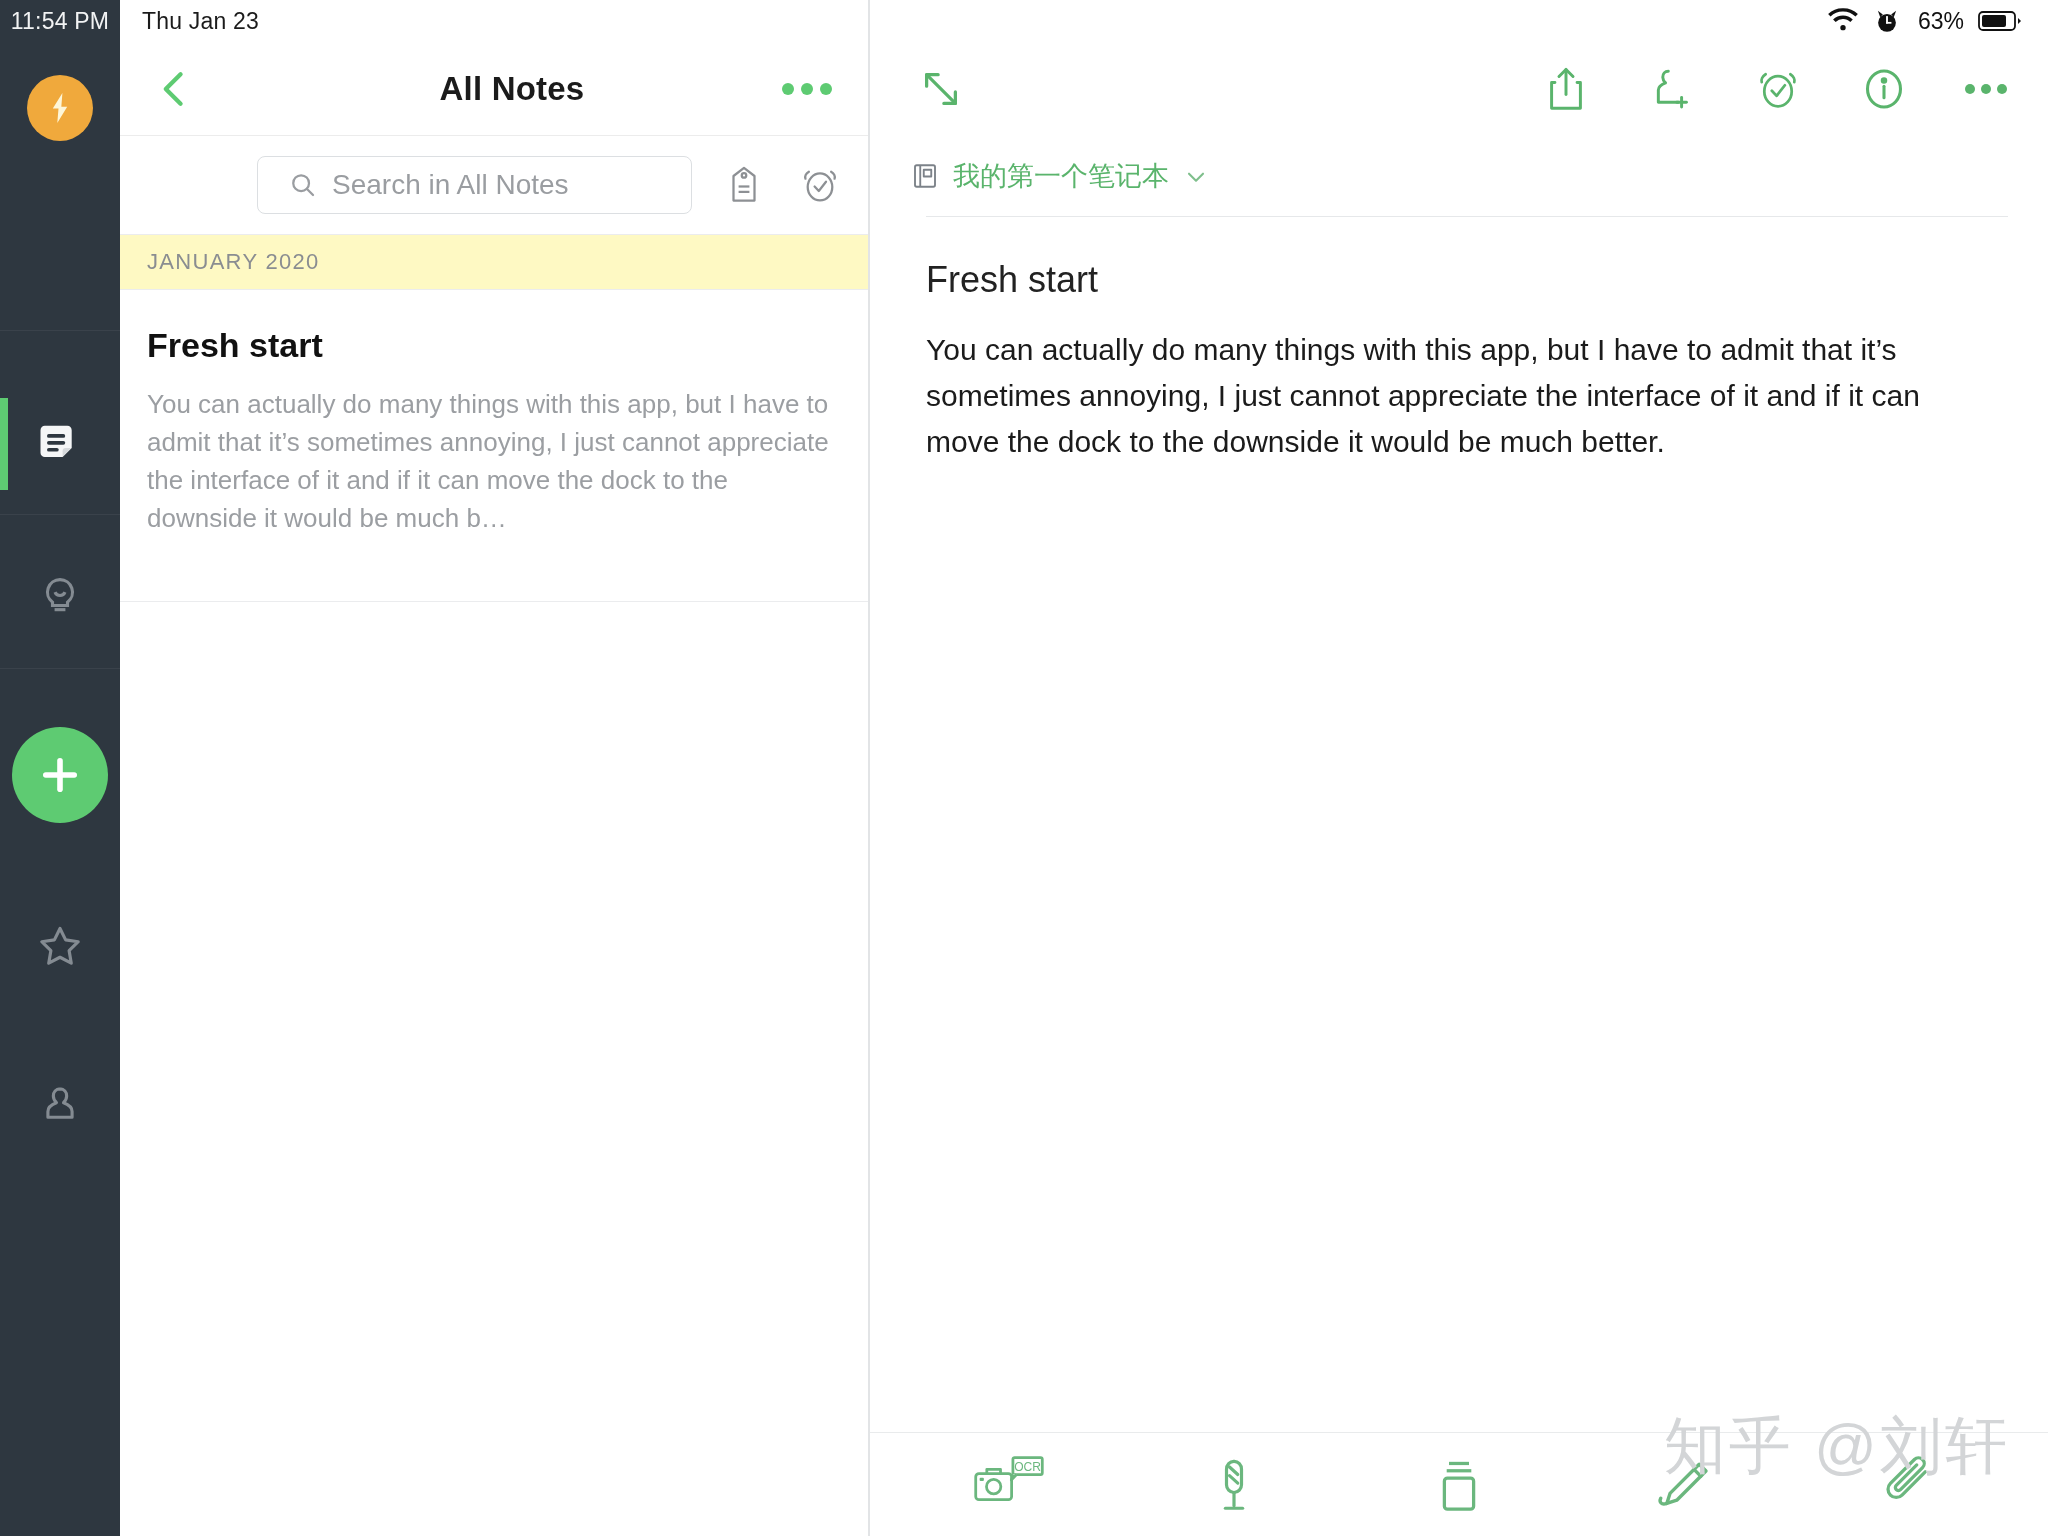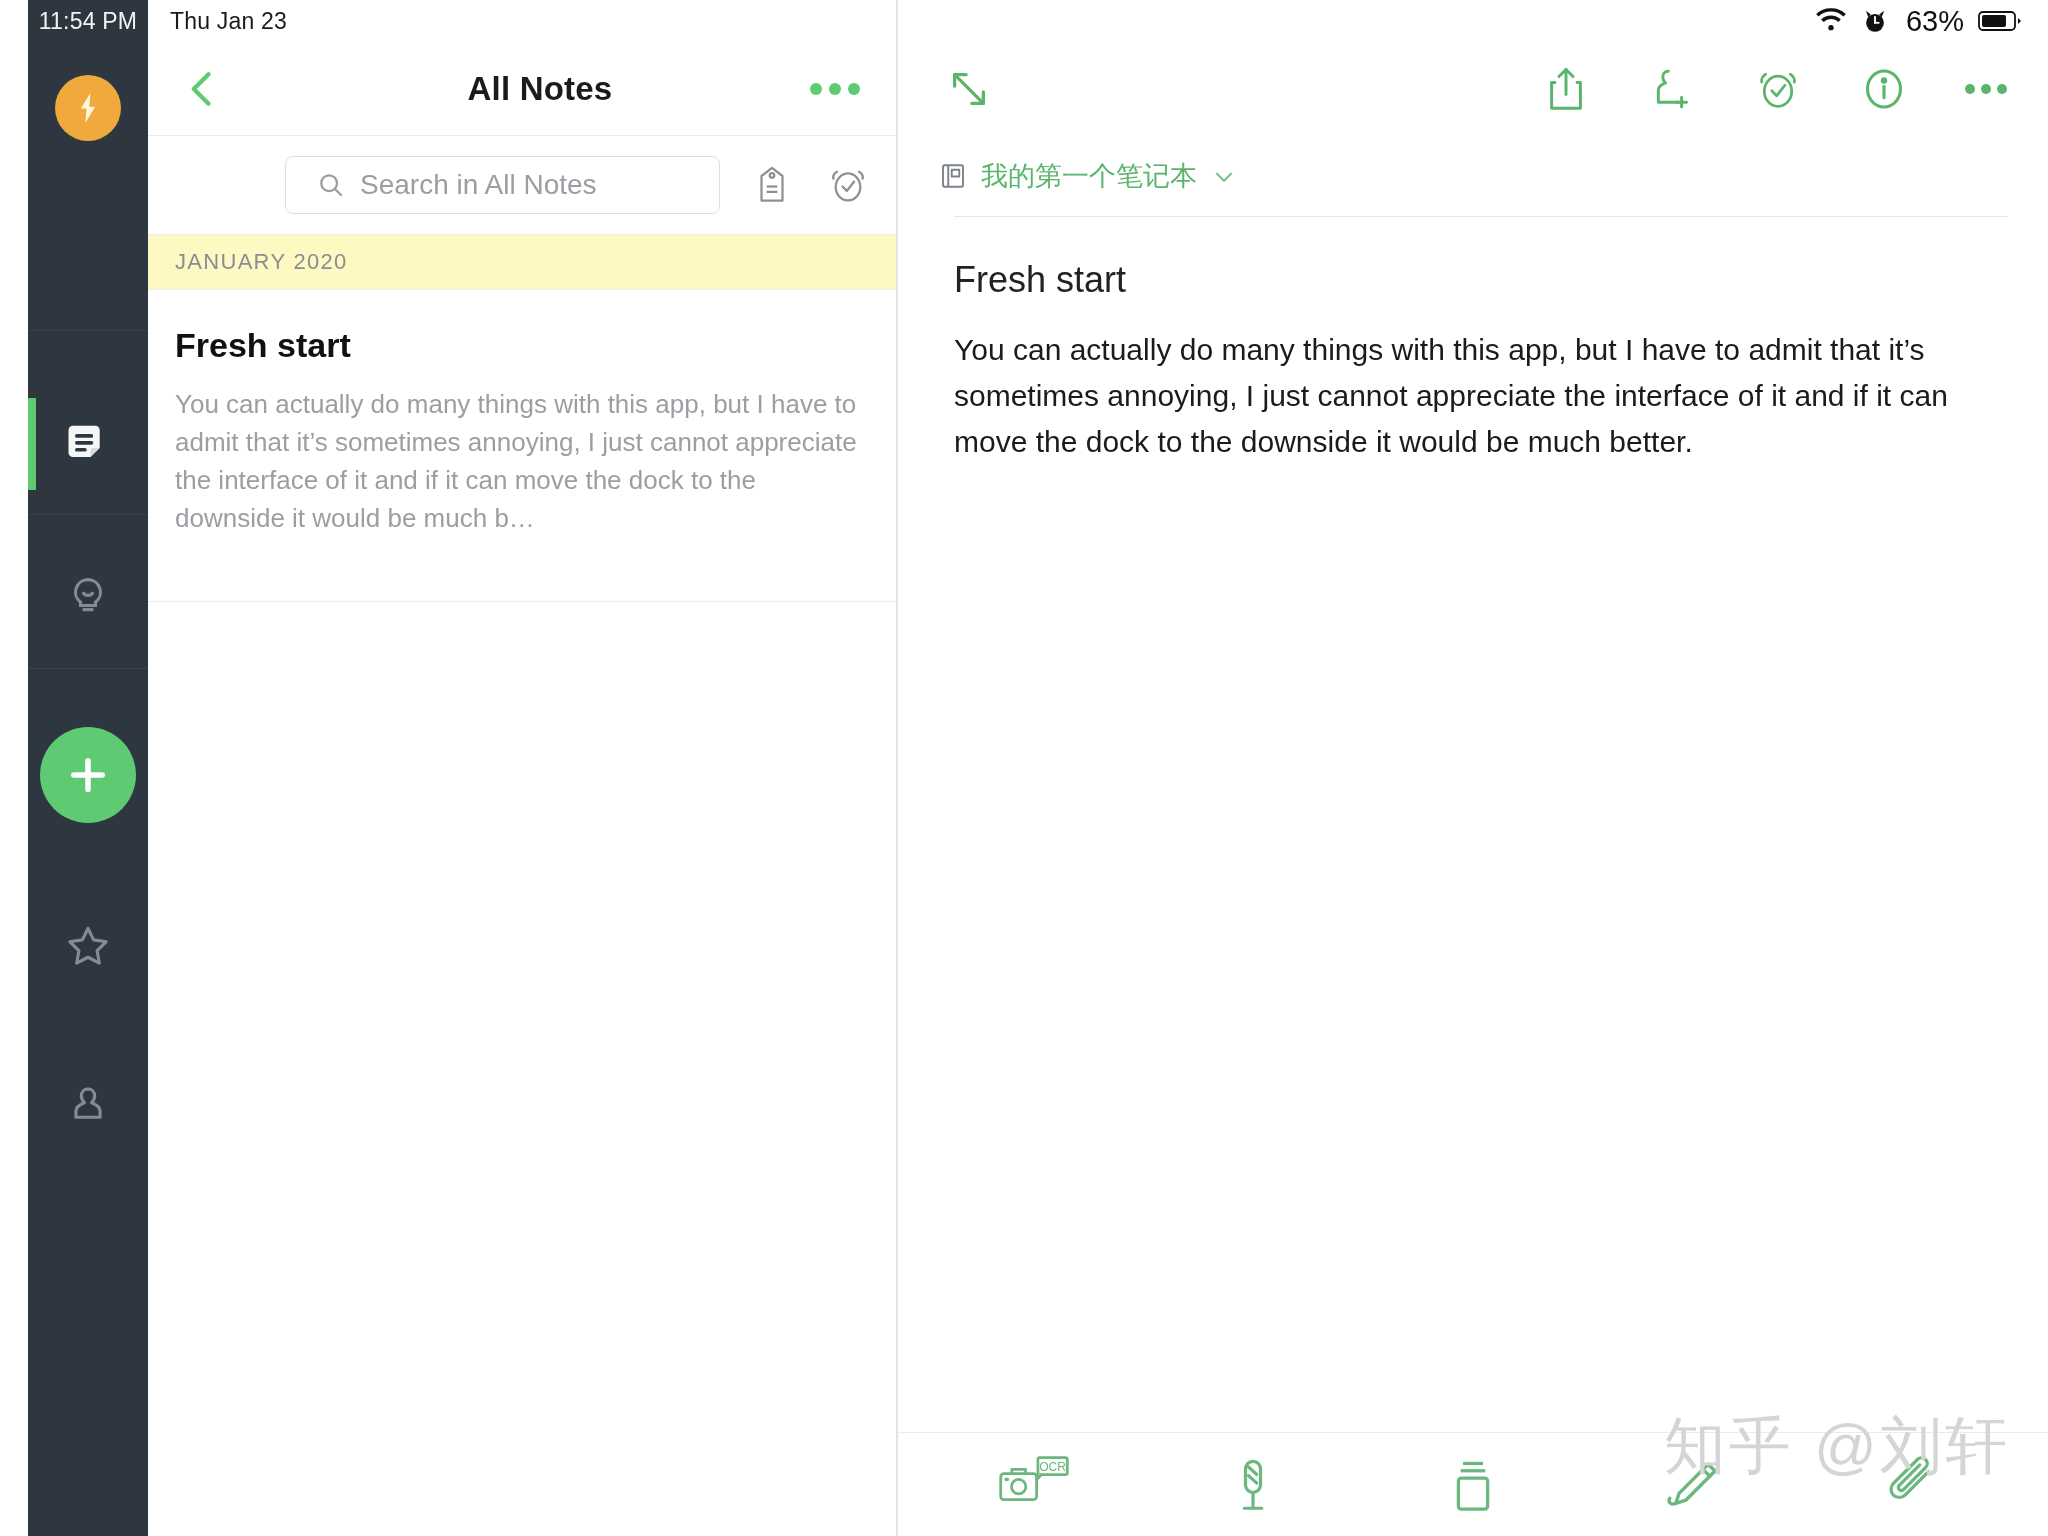--- a/index.html
+++ b/index.html
@@ -18,21 +18,20 @@
     background: #ffffff;
   }
 
   
   #rail {
     position: relative;
     width: 120px;
     height: 1536px;
     background: #2e3740;
     flex: 0 0 120px;
-    margin-left: 28px;
   }
   .rail-status {
     position: absolute;
     top: 8px; left: 0; width: 120px;
     text-align: center;
     color: #f2f3f4;
     font-size: 23px;
     letter-spacing: .2px;
   }
   .rail-btn {
@@ -181,21 +180,21 @@
     flex-direction: column;
   }
   .editor-statusbar {
     height: 42px;
     display: flex;
     align-items: center;
     justify-content: flex-end;
     padding-right: 26px;
     gap: 14px;
   }
-  .battery-pct { font-size: 29px; color: #111; margin-left: 4px;}
+  .battery-pct { font-size: 23px; color: #111; margin-left: 4px;}
   .editor-toolbar {
     height: 94px;
     display: flex;
     align-items: center;
     padding: 0 26px 0 35px;
   }
   .tb-icon {
     width: 72px; height: 72px;
     display: flex; align-items: center; justify-content: center;
     cursor: pointer;

